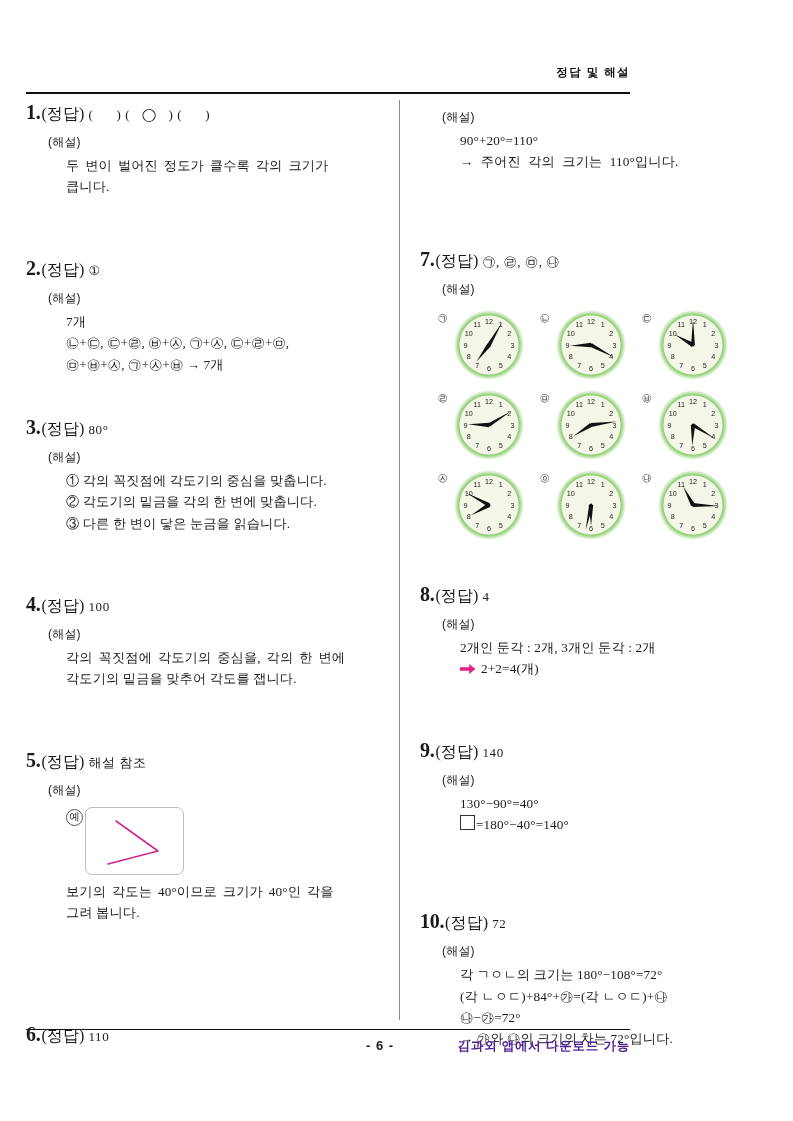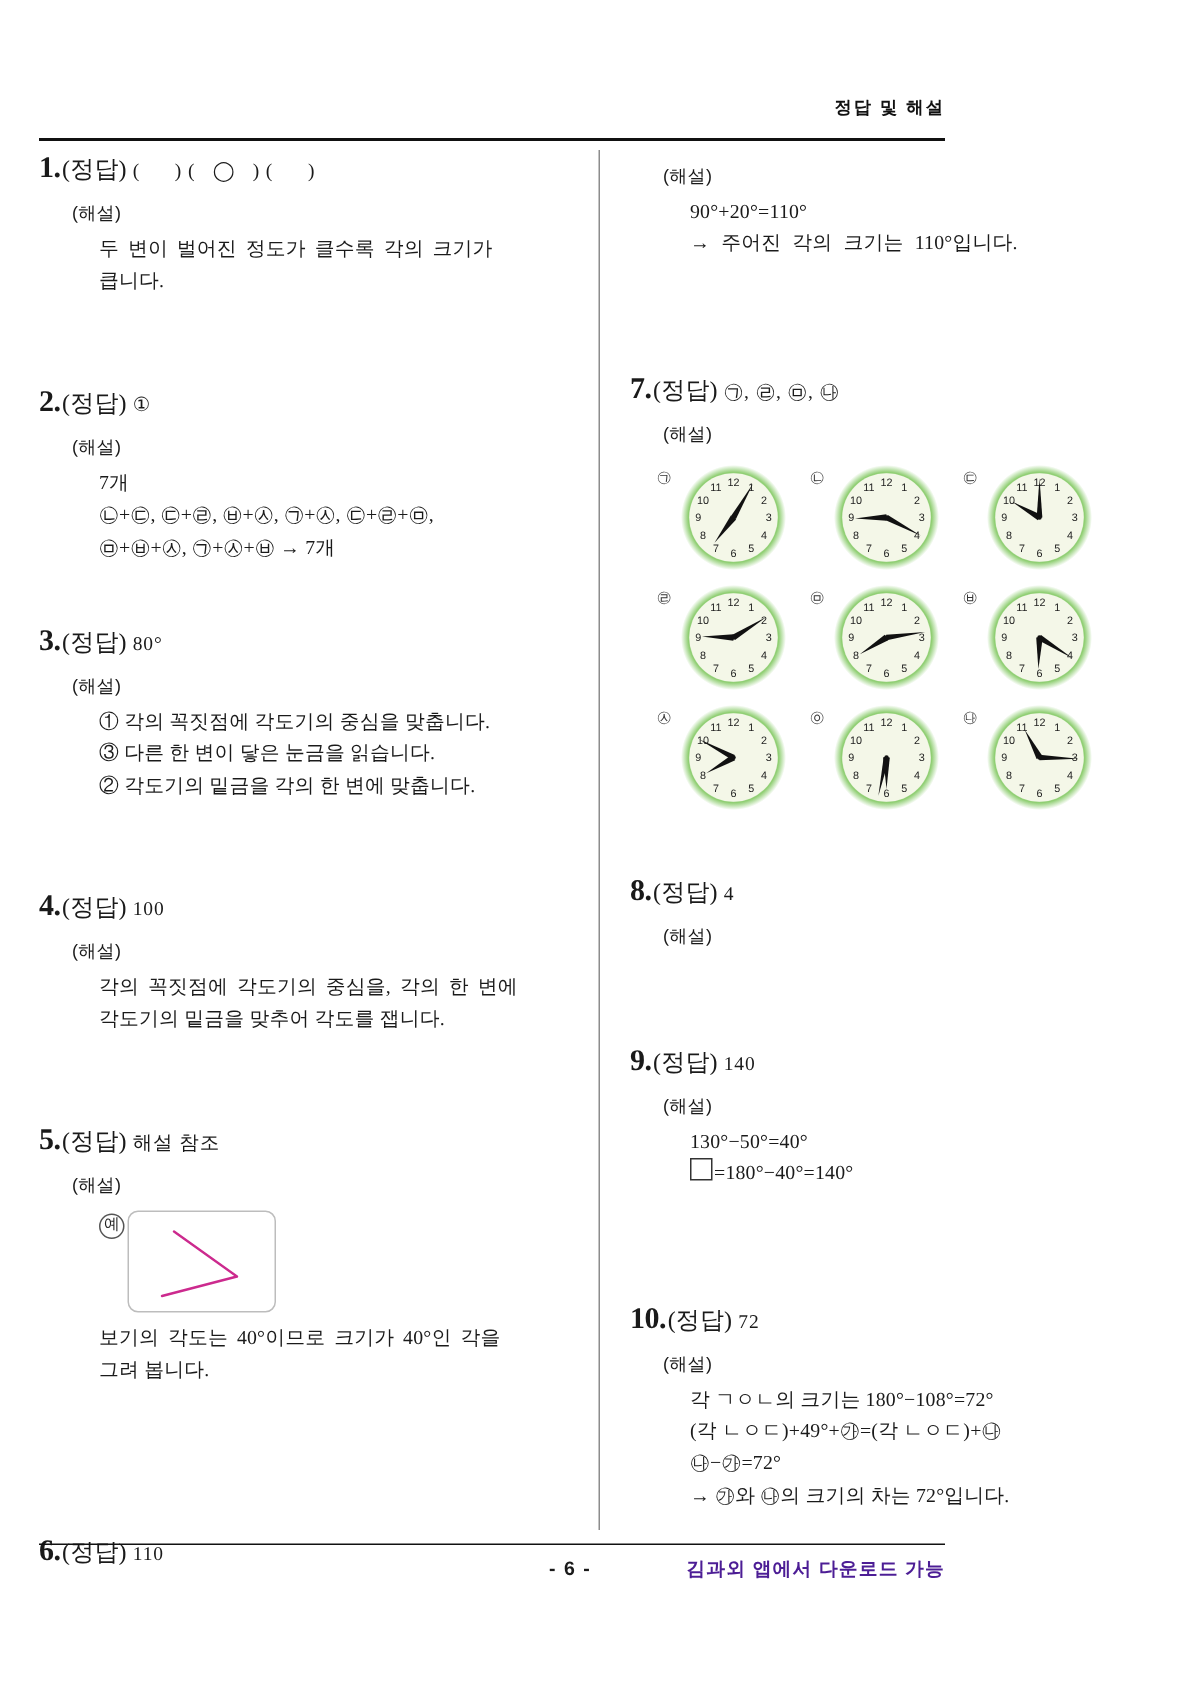--- a/index.html
+++ b/index.html
@@ -260,22 +260,22 @@
 
     <div class="prob">
       <div class="ans-line">
         <span class="num">3.</span>
         <span class="jeongdap">(정답)</span>
         <span class="ans-val">80°</span>
       </div>
       <div class="haeseol">(해설)</div>
       <div class="body-lines">
         <div class="ln">① 각의 꼭짓점에 각도기의 중심을 맞춥니다.</div>
+        <div class="ln">② 각도기의 밑금을 각의 한 변에 맞춥니다.</div>
         <div class="ln">③ 다른 한 변이 닿은 눈금을 읽습니다.</div>
-        <div class="ln">② 각도기의 밑금을 각의 한 변에 맞춥니다.</div>
       </div>
     </div>
 
     <div class="gap-lg"></div>
 
     <div class="prob">
       <div class="ans-line">
         <span class="num">4.</span>
         <span class="jeongdap">(정답)</span>
         <span class="ans-val">100</span>
@@ -611,50 +611,59 @@
 
     <div class="gap-md"></div>
 
     <div class="prob">
       <div class="ans-line">
         <span class="num">8.</span>
         <span class="jeongdap">(정답)</span>
         <span class="ans-val">4</span>
       </div>
       <div class="haeseol">(해설)</div>
+      <div class="body-lines">
+        <div class="ln">2개인 둔각 : 2개, 3개인 둔각 : 2개</div>
+        <div class="ln arrow-row">
+          <svg class="mg-arrow" width="16" height="12" viewBox="0 0 16 12">
+            <path d="M0 4.3 H9.2 V1 L15.5 6 L9.2 11 V7.7 H0 Z" fill="#e0218a"></path>
+          </svg>
+          <span>2+2=4(개)</span>
+        </div>
+      </div>
     </div>
 
     <div class="gap-lg"></div>
 
     <div class="prob">
       <div class="ans-line">
         <span class="num">9.</span>
         <span class="jeongdap">(정답)</span>
         <span class="ans-val">140</span>
       </div>
       <div class="haeseol">(해설)</div>
       <div class="body-lines">
-        <div class="ln">130°−50°=40°</div>
+        <div class="ln">130°−90°=40°</div>
         <div class="ln"><span class="sq-box"></span><span>=180°−40°=140°</span></div>
       </div>
     </div>
 
     <div class="gap-lg"></div>
     <div class="gap-xs"></div>
 
     <div class="prob">
       <div class="ans-line">
         <span class="num">10.</span>
         <span class="jeongdap">(정답)</span>
         <span class="ans-val">72</span>
       </div>
       <div class="haeseol">(해설)</div>
       <div class="body-lines">
         <div class="ln">각 ㄱㅇㄴ의 크기는 180°−108°=72°</div>
-        <div class="ln">(각 ㄴㅇㄷ)+49°+㉮=(각 ㄴㅇㄷ)+㉯</div>
+        <div class="ln">(각 ㄴㅇㄷ)+84°+㉮=(각 ㄴㅇㄷ)+㉯</div>
         <div class="ln">㉯−㉮=72°</div>
         <div class="ln">→ ㉮와 ㉯의 크기의 차는 72°입니다.</div>
       </div>
     </div>
   </div>
 
   <div class="rule-bottom"></div>
   <div class="footer">
     <span class="page-no">- 6 -</span>
     <span class="footer-note">김과외 앱에서 다운로드 가능</span>

